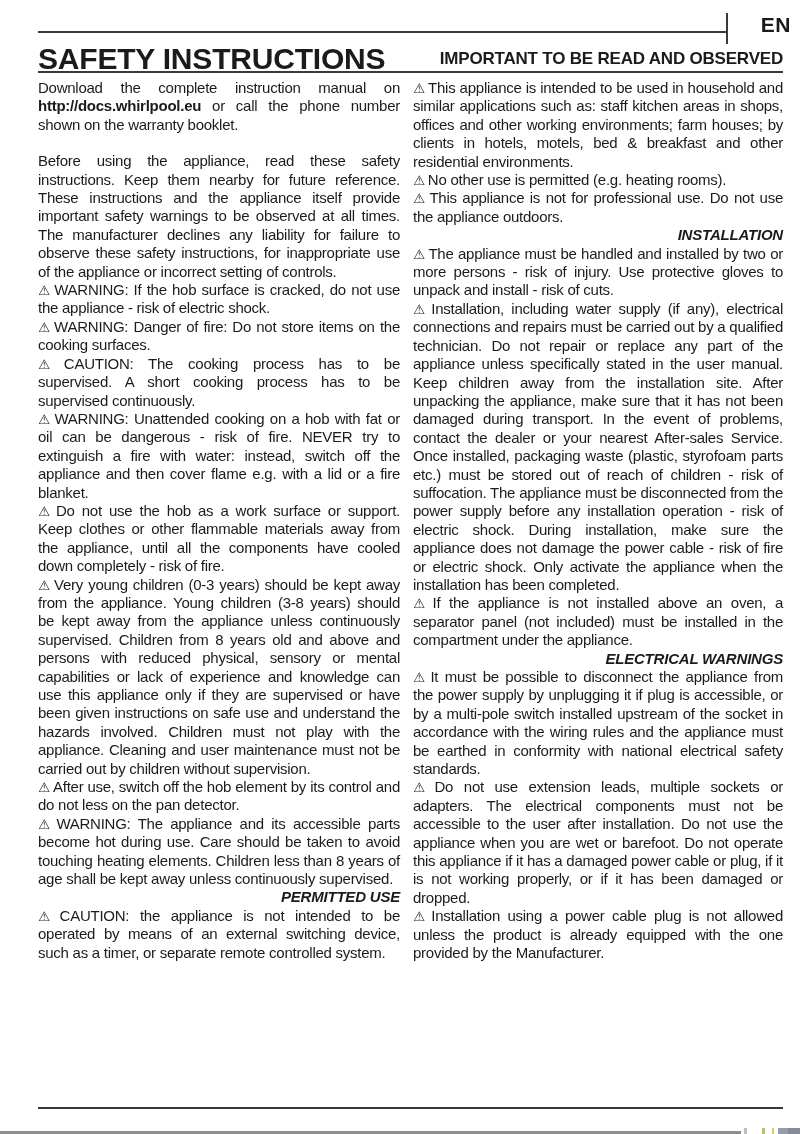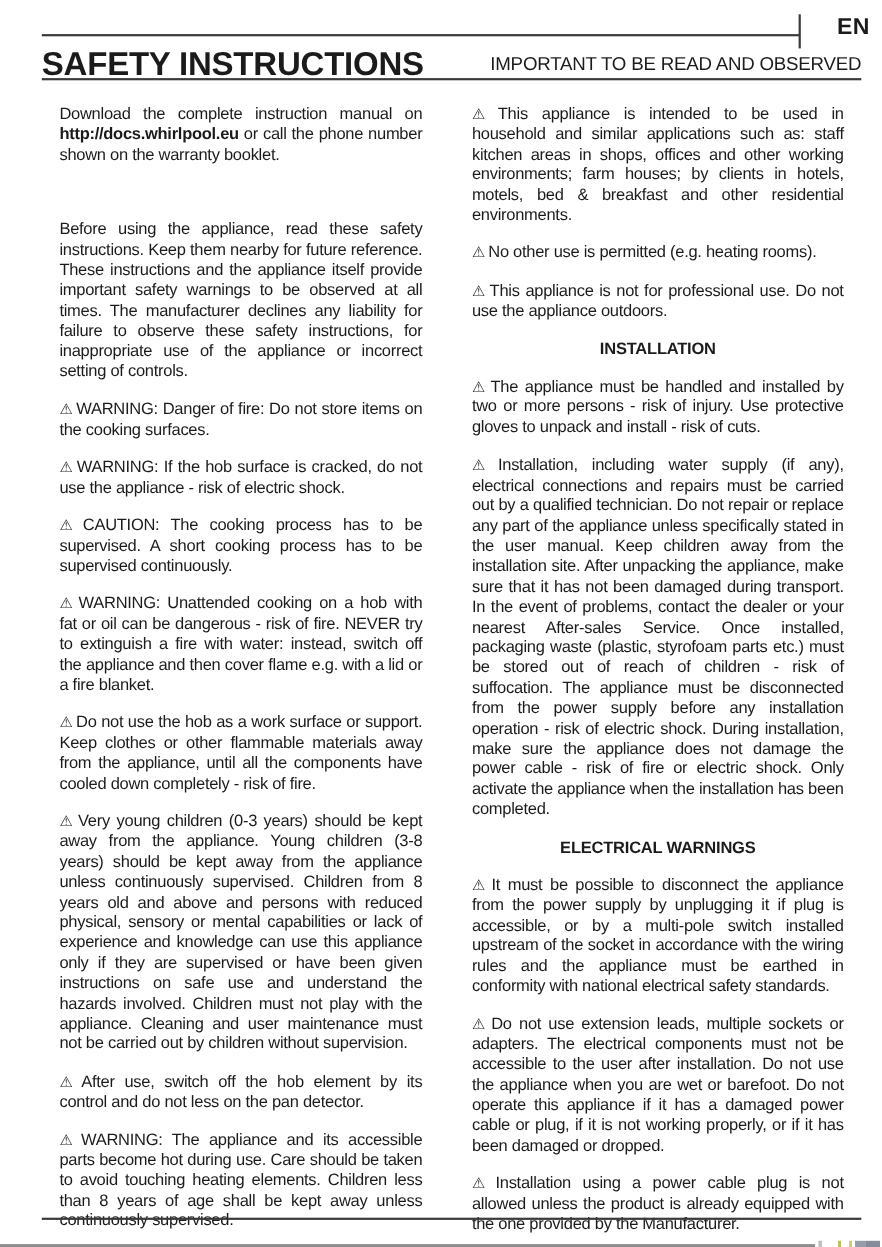--- a/index.html
+++ b/index.html
@@ -12,33 +12,33 @@
     color: #1b1b1b;
     -webkit-font-smoothing: antialiased;
   }
   .page { position: absolute; inset: 0; }
 
   
   .top-rule   { position: absolute; left: 38px;  top: 31px;  width: 689px; height: 2px; background: #3a3a3a; }
   .top-tick   { position: absolute; left: 726px; top: 13px;  width: 2px;   height: 31px; background: #3a3a3a; }
   .lang       { position: absolute; right: 11px; top: 13px;  font-size: 21px; font-weight: bold; letter-spacing: 0.5px; }
   .title      { position: absolute; left: 38px;  top: 42px;  font-size: 30px; font-weight: bold; margin: 0; letter-spacing: -0.2px; }
-  .subtitle   { position: absolute; right: 19px; top: 49px;  font-size: 17px; font-weight: normal; margin: 0; letter-spacing: -0.2px; text-align: right; }
+  .subtitle   { position: absolute; right: 19px; top: 49px;  font-size: 17px; font-weight: bold; margin: 0; letter-spacing: -0.2px; text-align: right; }
   .header-rule{ position: absolute; left: 38px;  top: 71px;  width: 745px; height: 2px; background: #3a3a3a; }
 
   
   .content {
     position: absolute; left: 38px; top: 79px; width: 745px;
     display: flex; gap: 13px;
   }
   .col { font-size: 15px; line-height: 18.4px; text-align: justify; letter-spacing: -0.25px; }
   .col-left  { width: 362px; }
   .col-right { width: 370px; }
-  .para { margin: 16px; }
-  .sec-heading { margin: 0; font-size: 15px; line-height: 18.4px; font-weight: bold; text-align: center; letter-spacing: -0.2px; }
+  .para { margin: 0; }
+  .sec-heading { margin: 0; font-size: 15px; line-height: 18.4px; font-weight: bold; text-align: right; letter-spacing: -0.2px; font-style: italic; }
   .spacer { height: 18px; }
   .warn-icon { font-family: "DejaVu Sans", sans-serif; font-size: 13.5px; padding-right: 3px; }
   .seg b, b.seg { font-weight: bold; }
 
   
   .bottom-rule { position: absolute; left: 38px; top: 1107px; width: 745px; height: 2px; background: #3a3a3a; }
   .bottom-bar  { position: absolute; left: 0; top: 1131px; width: 741px; height: 3px; background: #8d8d8d; }
   .bottom-specks {
     position: absolute; left: 744px; top: 1128px; width: 56px; height: 6px;
     background: linear-gradient(90deg,
@@ -60,38 +60,39 @@
 
   <h1 class="title">SAFETY INSTRUCTIONS</h1>
   <h2 class="subtitle">IMPORTANT TO BE READ AND OBSERVED</h2>
   <div class="header-rule"></div>
 
   <div class="content">
     <div class="col col-left">
         <p class="para"><span class="seg">Download the complete instruction manual on </span><b class="seg">http://docs.whirlpool.eu</b><span class="seg"> or call the phone number shown on the warranty booklet.</span></p>
         <div class="spacer"></div>
         <p class="para"><span class="seg">Before using the appliance, read these safety instructions. Keep them nearby for future reference. These instructions and the appliance itself provide important safety warnings to be observed at all times. The manufacturer declines any liability for failure to observe these safety instructions, for inappropriate use of the appliance or incorrect setting of controls.</span></p>
+        <p class="para"><span class="warn-icon">⚠</span><span class="seg">WARNING: If the hob surface is cracked, do not use the appliance - risk of electric shock.</span></p>
         <p class="para"><span class="warn-icon">⚠</span><span class="seg">WARNING: Danger of fire: Do not store items on the cooking surfaces.</span></p>
-        <p class="para"><span class="warn-icon">⚠</span><span class="seg">WARNING: If the hob surface is cracked, do not use the appliance - risk of electric shock.</span></p>
         <p class="para"><span class="warn-icon">⚠</span><span class="seg">CAUTION: The cooking process has to be supervised. A short cooking process has to be supervised continuously.</span></p>
         <p class="para"><span class="warn-icon">⚠</span><span class="seg">WARNING: Unattended cooking on a hob with fat or oil can be dangerous - risk of fire. NEVER try to extinguish a fire with water: instead, switch off the appliance and then cover flame e.g. with a lid or a fire blanket.</span></p>
         <p class="para"><span class="warn-icon">⚠</span><span class="seg">Do not use the hob as a work surface or support. Keep clothes or other flammable materials away from the appliance, until all the components have cooled down completely - risk of fire.</span></p>
         <p class="para"><span class="warn-icon">⚠</span><span class="seg">Very young children (0-3 years) should be kept away from the appliance. Young children (3-8 years) should be kept away from the appliance unless continuously supervised. Children from 8 years old and above and persons with reduced physical, sensory or mental capabilities or lack of experience and knowledge can use this appliance only if they are supervised or have been given instructions on safe use and understand the hazards involved. Children must not play with the appliance. Cleaning and user maintenance must not be carried out by children without supervision.</span></p>
         <p class="para"><span class="warn-icon">⚠</span><span class="seg">After use, switch off the hob element by its control and do not less on the pan detector.</span></p>
         <p class="para"><span class="warn-icon">⚠</span><span class="seg">WARNING: The appliance and its accessible parts become hot during use. Care should be taken to avoid touching heating elements. Children less than 8 years of age shall be kept away unless continuously supervised.</span></p>
         <h3 class="sec-heading">PERMITTED USE</h3>
         <p class="para"><span class="warn-icon">⚠</span><span class="seg">CAUTION: the appliance is not intended to be operated by means of an external switching device, such as a timer, or separate remote controlled system.</span></p>
       </div>
     <div class="col col-right">
         <p class="para"><span class="warn-icon">⚠</span><span class="seg">This appliance is intended to be used in household and similar applications such as: staff kitchen areas in shops, offices and other working environments; farm houses; by clients in hotels, motels, bed &amp; breakfast and other residential environments.</span></p>
         <p class="para"><span class="warn-icon">⚠</span><span class="seg">No other use is permitted (e.g. heating rooms).</span></p>
         <p class="para"><span class="warn-icon">⚠</span><span class="seg">This appliance is not for professional use. Do not use the appliance outdoors.</span></p>
         <h3 class="sec-heading">INSTALLATION</h3>
         <p class="para"><span class="warn-icon">⚠</span><span class="seg">The appliance must be handled and installed by two or more persons - risk of injury. Use protective gloves to unpack and install - risk of cuts.</span></p>
         <p class="para"><span class="warn-icon">⚠</span><span class="seg">Installation, including water supply (if any), electrical connections and repairs must be carried out by a qualified technician. Do not repair or replace any part of the appliance unless specifically stated in the user manual. Keep children away from the installation site. After unpacking the appliance, make sure that it has not been damaged during transport. In the event of problems, contact the dealer or your nearest After-sales Service. Once installed, packaging waste (plastic, styrofoam parts etc.) must be stored out of reach of children - risk of suffocation. The appliance must be disconnected from the power supply before any installation operation - risk of electric shock. During installation, make sure the appliance does not damage the power cable - risk of fire or electric shock. Only activate the appliance when the installation has been completed.</span></p>
+        <p class="para"><span class="warn-icon">⚠</span><span class="seg">If the appliance is not installed above an oven, a separator panel (not included) must be installed in the compartment under the appliance.</span></p>
         <h3 class="sec-heading">ELECTRICAL WARNINGS</h3>
         <p class="para"><span class="warn-icon">⚠</span><span class="seg">It must be possible to disconnect the appliance from the power supply by unplugging it if plug is accessible, or by a multi-pole switch installed upstream of the socket in accordance with the wiring rules and the appliance must be earthed in conformity with national electrical safety standards.</span></p>
         <p class="para"><span class="warn-icon">⚠</span><span class="seg">Do not use extension leads, multiple sockets or adapters. The electrical components must not be accessible to the user after installation. Do not use the appliance when you are wet or barefoot. Do not operate this appliance if it has a damaged power cable or plug, if it is not working properly, or if it has been damaged or dropped.</span></p>
         <p class="para"><span class="warn-icon">⚠</span><span class="seg">Installation using a power cable plug is not allowed unless the product is already equipped with the one provided by the Manufacturer.</span></p>
       </div>
   </div>
 
   <div class="bottom-rule"></div>
   <div class="bottom-bar"></div>
   <div class="bottom-specks"></div>

